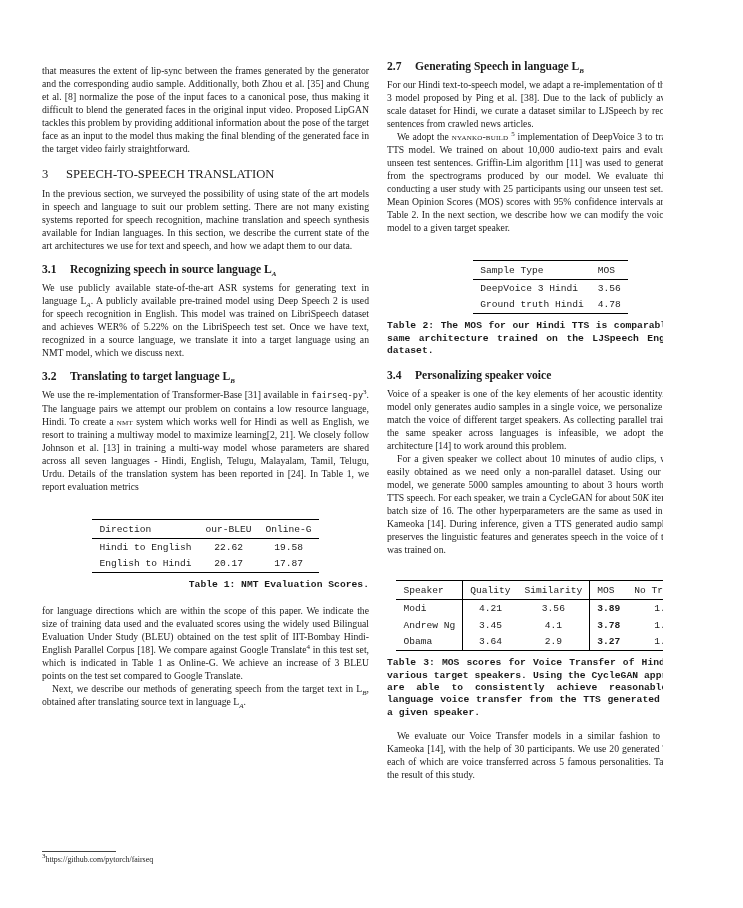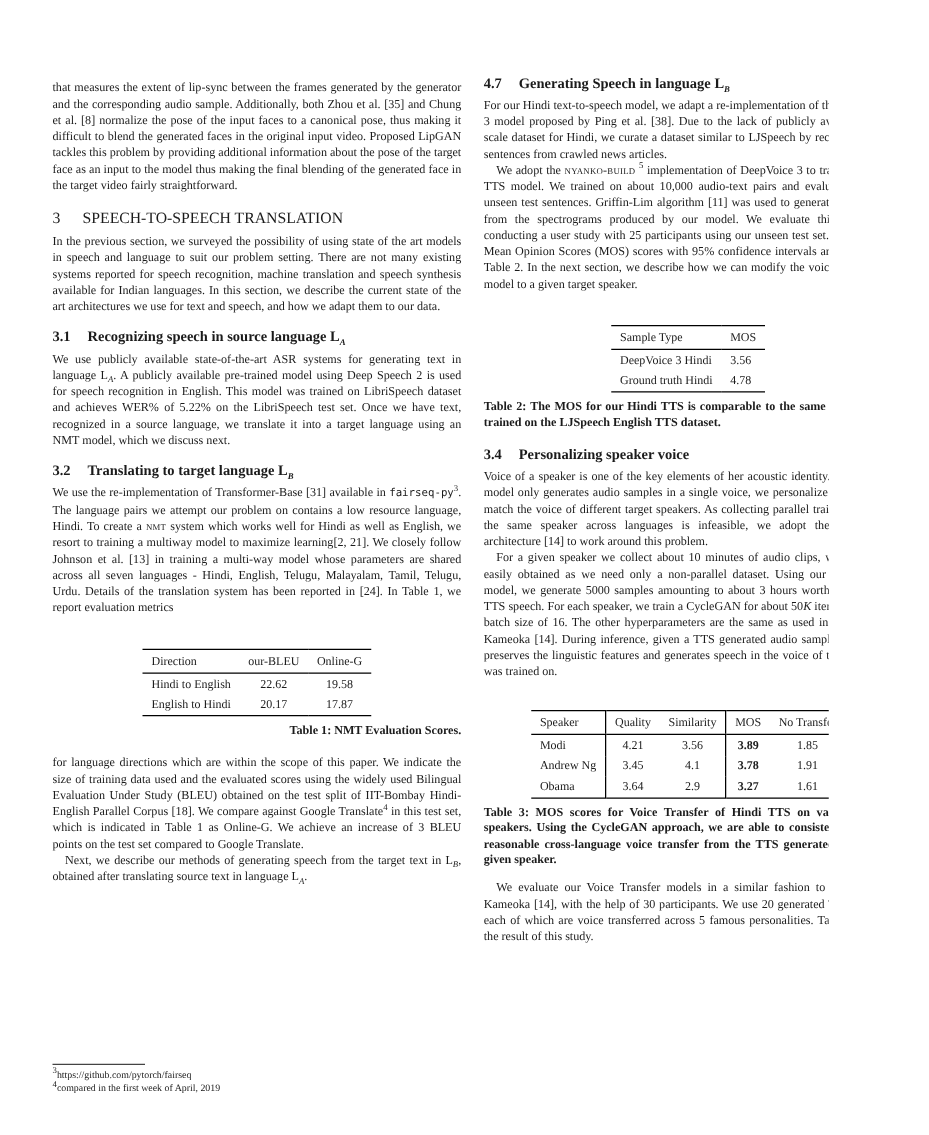--- a/index.html
+++ b/index.html
@@ -39,21 +39,21 @@
     margin: 11px 0 5px 0;
     text-align: left;
     line-height: 13px;
   }
   .sec-num { display: inline-block; min-width: 18px; margin-right: 6px; }
   .subsec-num { display: inline-block; min-width: 20px; margin-right: 8px; }
 
   .sc   { font-variant: small-caps; letter-spacing: 0.2px; }
   .mono { font-family: "DejaVu Sans Mono", monospace; font-size: 8.6px; }
 
-  .table-block { margin: 26px 0 12px 0; }
+  .table-block { margin: 26px 0 12px 0; font-family: Liberation Mono, monospace; }
   .table-block.tight { margin: 24px 0 10px 0; }
   table.booktabs {
     border-collapse: collapse;
     margin: 0 auto;
     font-size: 9.6px;
     border-top: 1.2px solid #000;
     border-bottom: 1.2px solid #000;
   }
   table.booktabs th {
     font-weight: normal;
@@ -146,21 +146,21 @@
     </div>
 
     <p>for language directions which are within the scope of this paper. We indicate the size of training data used and the evaluated scores using the widely used Bilingual Evaluation Under Study (BLEU) obtained on the test split of IIT-Bombay Hindi-English Parallel Corpus [18]. We compare against Google Translate<sup>4</sup> in this test set, which is indicated in Table 1 as Online-G. We achieve an increase of 3 BLEU points on the test set compared to Google Translate.</p>
 
     <p class="indent">Next, we describe our methods of generating speech from the target text in L<sub><i>B</i></sub>, obtained after translating source text in language L<sub><i>A</i></sub>.</p>
   </div>
 
   <div class="col col-right">
 
     <h3 class="subsec" style="margin-top:0;">
-      <span class="subsec-num">4.7</span><span>Generating Speech in language L<sub><i>B</i></sub></span>
+      <span class="subsec-num">2.7</span><span>Generating Speech in language L<sub><i>B</i></sub></span>
     </h3>
 
     <p>For our Hindi text-to-speech model, we adapt a re-implementation of the DeepVoice 3 model proposed by Ping et al. [38]. Due to the lack of publicly available large scale dataset for Hindi, we curate a dataset similar to LJSpeech by recording Hindi sentences from crawled news articles.</p>
 
     <p class="indent">We adopt the <span class="sc">nyanko-build</span> <sup>5</sup> implementation of DeepVoice 3 to train our Hindi TTS model. We trained on about 10,000 audio-text pairs and evaluated on 100 unseen test sentences. Griffin-Lim algorithm [11] was used to generate waveforms from the spectrograms produced by our model. We evaluate this model by conducting a user study with 25 participants using our unseen test set. The average Mean Opinion Scores (MOS) scores with 95% confidence intervals are reported in Table 2. In the next section, we describe how we can modify the voice of the TTS model to a given target speaker.</p>
 
     <div class="table-block">
       <table class="booktabs">
         <thead>
           <tr>
@@ -227,17 +227,16 @@
       </table>
       <div class="caption">Table 3: MOS scores for Voice Transfer of Hindi TTS on various target speakers. Using the CycleGAN approach, we are able to consistently achieve reasonable cross-language voice transfer from the TTS generated voice to a given speaker.</div>
     </div>
 
     <p class="indent">We evaluate our Voice Transfer models in a similar fashion to Kaneko and Kameoka [14], with the help of 30 participants. We use 20 generated TTS samples each of which are voice transferred across 5 famous personalities. Table 3 reports the result of this study.</p>
   </div>
 
   <div class="footnote-block fn-left">
     <div class="fn-rule"></div>
     <div><sup>3</sup>https://github.com/pytorch/fairseq</div>
-    <div><sup>4</sup>compared in the first week of April, 2019</div>
   </div>
 
 
 </div>
 
 </body></html>

